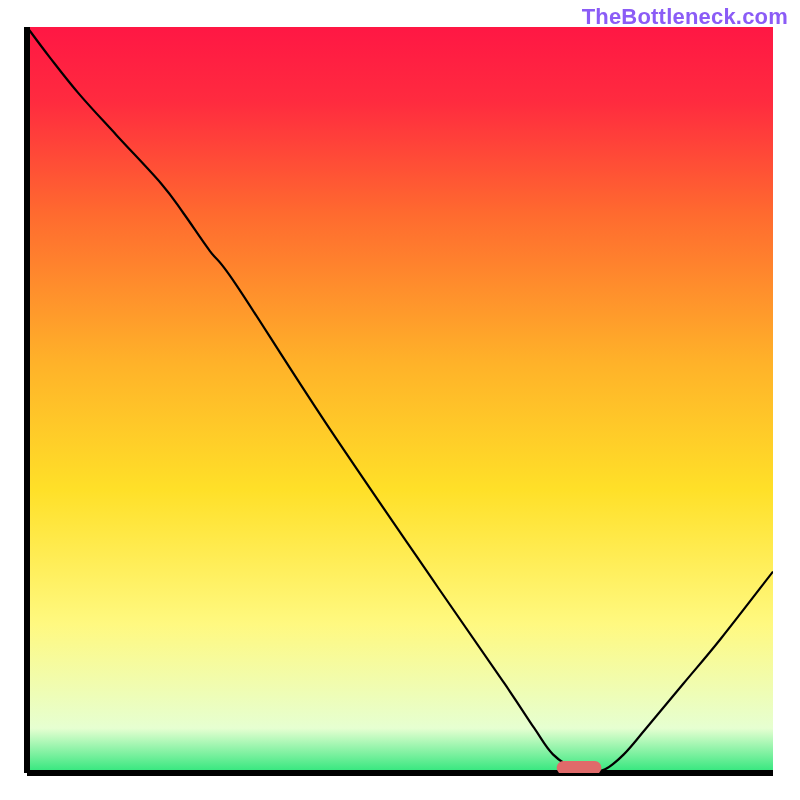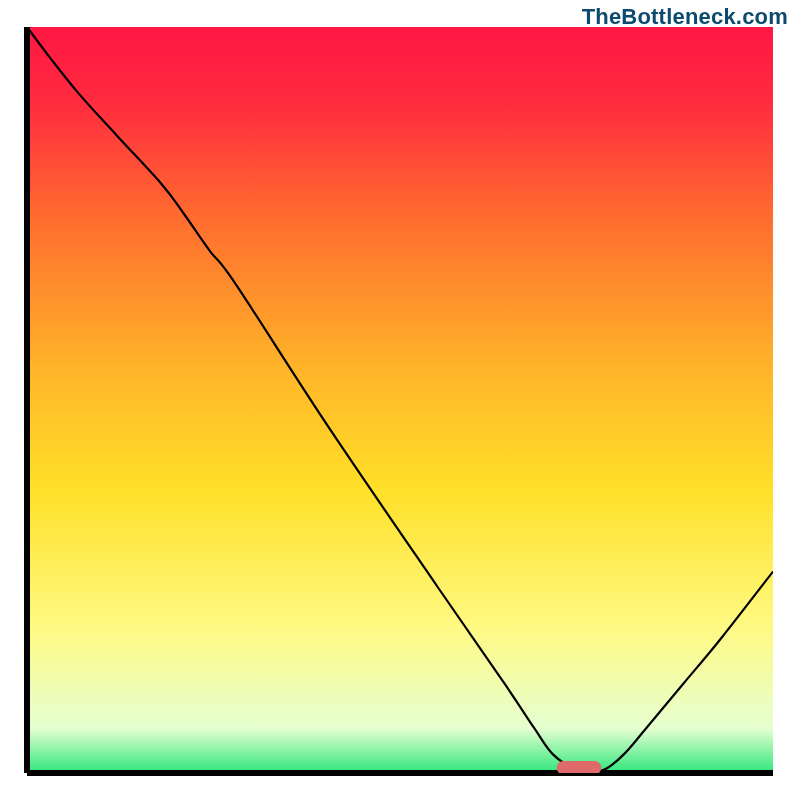--- a/index.html
+++ b/index.html
@@ -14,21 +14,21 @@
     position: relative;
     width: 800px;
     height: 800px;
   }
   .watermark {
     position: absolute;
     top: 4px;
     right: 12px;
     font-size: 22px;
     font-weight: 600;
-    color: #0c4a6e;
+    color: #8b5cf6;
     letter-spacing: 0.2px;
     z-index: 10;
   }
   svg.plot {
     position: absolute;
     top: 0;
     left: 0;
     width: 800px;
     height: 800px;
   }

